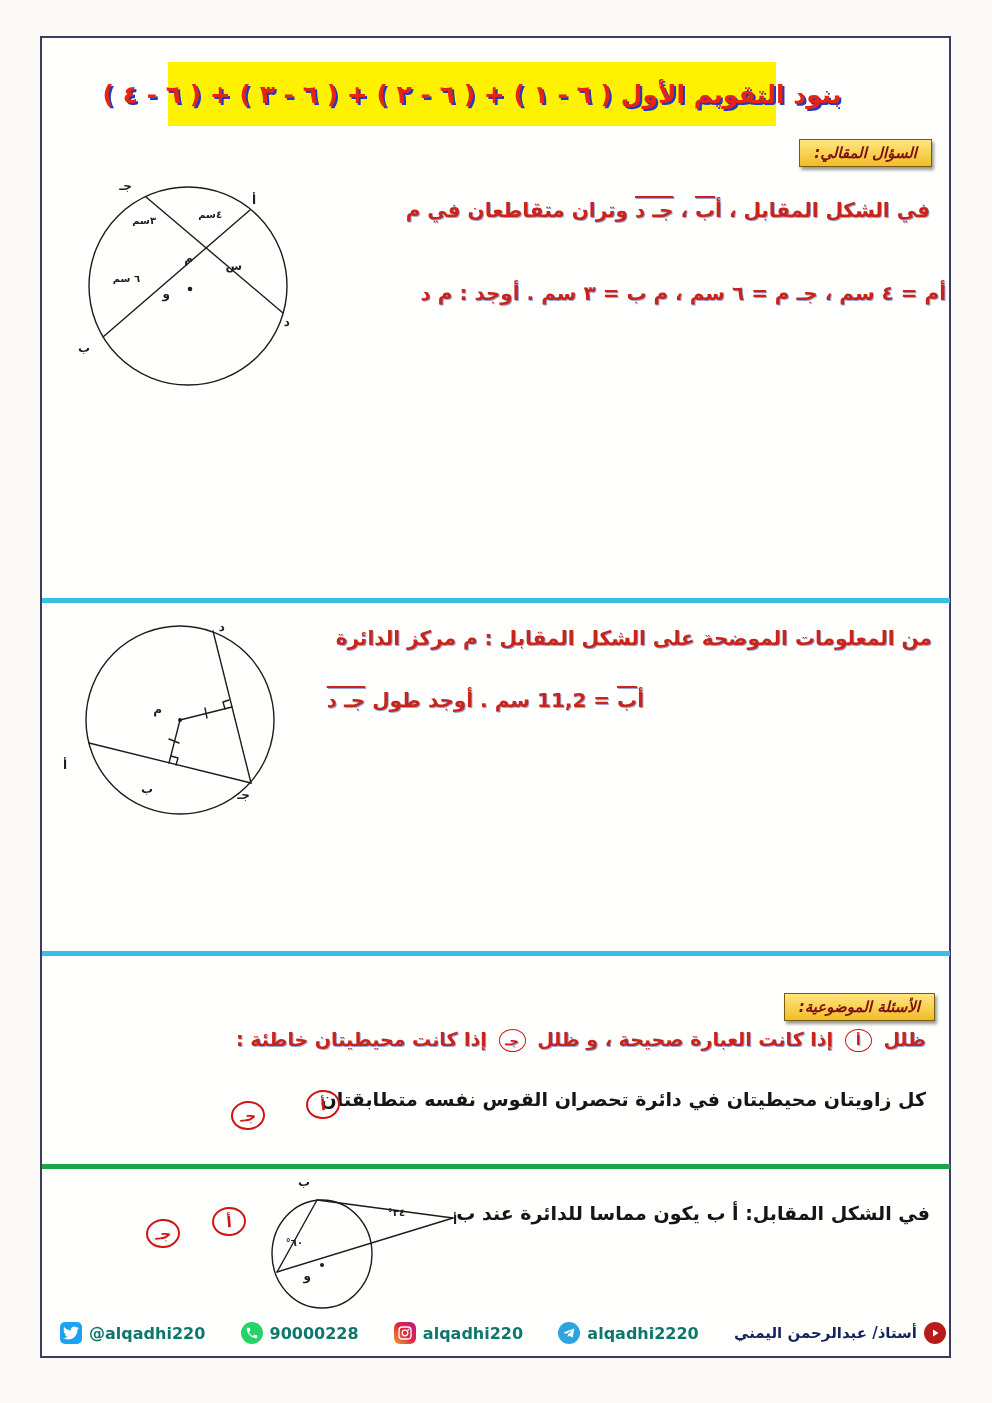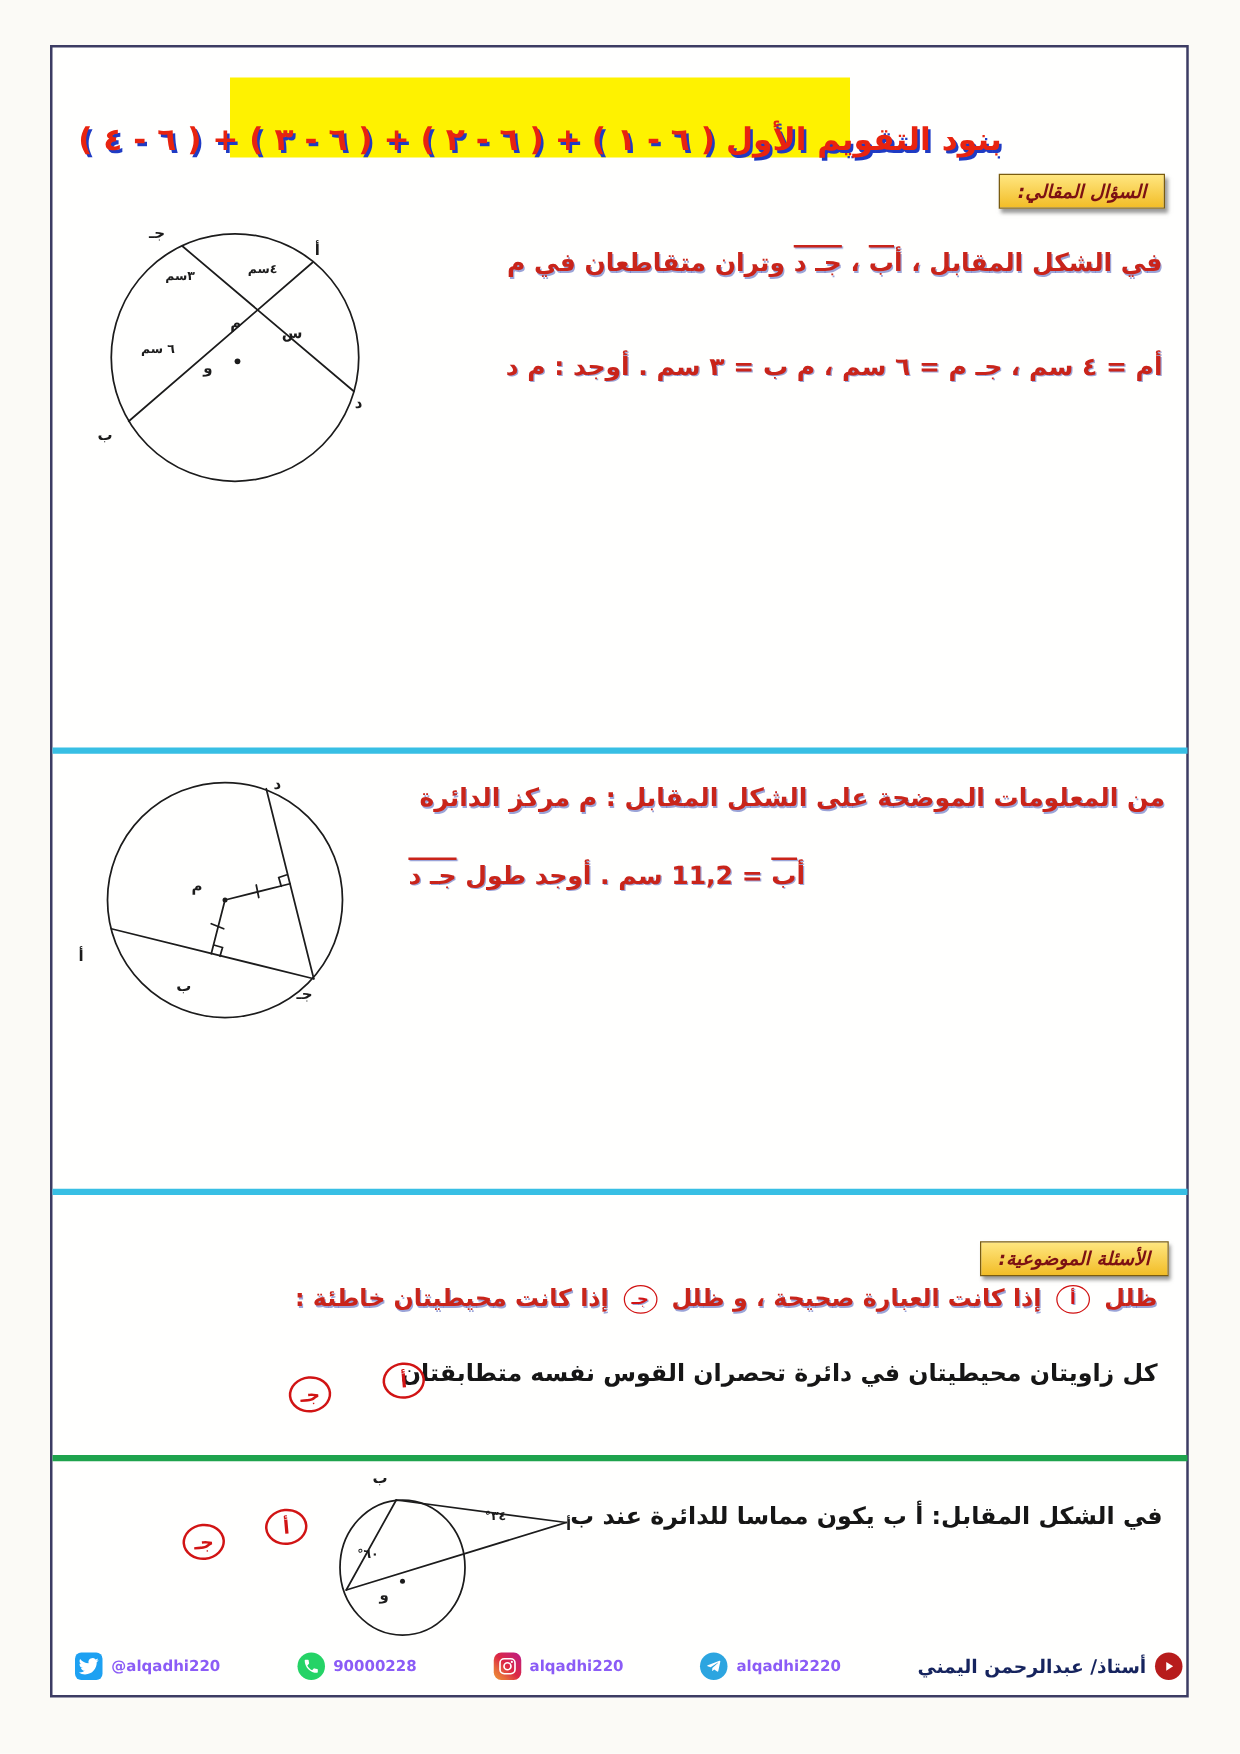--- a/index.html
+++ b/index.html
@@ -9,22 +9,22 @@
     font-family:"DejaVu Sans", sans-serif;
     position:relative;
     direction:rtl;
     overflow:hidden;
   }
   .frame {
     position:absolute; left:40px; top:36px; width:911px; height:1322px;
     border:2px solid #3c3c63; background:#fffffe;
   }
   .title-banner {
-    position:absolute; left:184px; top:62px; width:496px; height:64px;
-    background:#fef200; display:flex; align-items:flex-end; justify-content:center;
+    position:absolute; left:168px; top:62px; width:608px; height:64px;
+    background:#fef200; display:flex; align-items:center; justify-content:center;
   }
   .title-text {
     font-size:25px; font-weight:bold; color:#e8230f;
     text-shadow:2px 2px 0 #1f3bc4;
     white-space:nowrap;
   }
   .badge {
     position:absolute;
     background:linear-gradient(#ffe680,#f2bd27);
     border:1px solid #7a5c10;
@@ -72,21 +72,21 @@
     color:#d11414; align-items:center; justify-content:center;
     font-size:13px; vertical-align:middle;
   }
   .footer {
     position:absolute; left:56px; top:1314px; width:894px; height:38px;
     display:flex; flex-direction:row; align-items:center;
     justify-content:space-between; padding:0 4px;
   }
   .footer-item {
     display:flex; align-items:center; gap:7px;
-    font-size:12px; color:#8b5cf6; font-weight:bold; direction:ltr;
+    font-size:16px; color:#0f766e; font-weight:bold; direction:ltr;
   }
   .footer-item.author { direction:rtl; color:#16245e; font-size:15px;align-items:center; }
   .sicon {
     width:22px; height:22px; display:flex; align-items:center; justify-content:center;
     flex:0 0 auto;
   }
   .sicon svg { width:100%; height:100%; display:block; }
   .ic-twitter { background:#1da1f2; border-radius:5px; padding:3px; }
   .ic-whatsapp { background:#25d366; border-radius:50%; padding:4px; }
   .ic-instagram {
@@ -126,21 +126,21 @@
     <text class="meas" x="90" y="124">٦ سم</text>
   </svg>
 
   <div class="hand" style="top:198px; right:62px;">
     <span>في الشكل المقابل ،</span>
     <span class="seg">أب</span>
     <span>،</span>
     <span class="seg">جـ د</span>
     <span>وتران متقاطعان في م</span>
   </div>
-  <div class="hand" style="top:281px; right:62px;">أم = ٤ سم ، جـ م = ٦ سم ، م ب = ٣ سم .  أوجد : م د</div>
+  <div class="hand" style="top:281px; right:46px;">أم = ٤ سم ، جـ م = ٦ سم ، م ب = ٣ سم .  أوجد : م د</div>
 
   <div class="divider cyan" style="top:598px;"></div>
 
   <svg class="diag" style="left:55px; top:615px;" width="250" height="215" viewBox="0 0 250 215">
     <circle cx="125" cy="105" r="94"></circle>
     <line x1="158" y1="16" x2="196" y2="168"></line>
     <line x1="34" y1="128" x2="196" y2="168"></line>
     <line x1="125" y1="105" x2="177" y2="92"></line>
     <line x1="125" y1="105" x2="114" y2="148"></line>
     <polyline points="174,85 168,87 170,94"></polyline>

